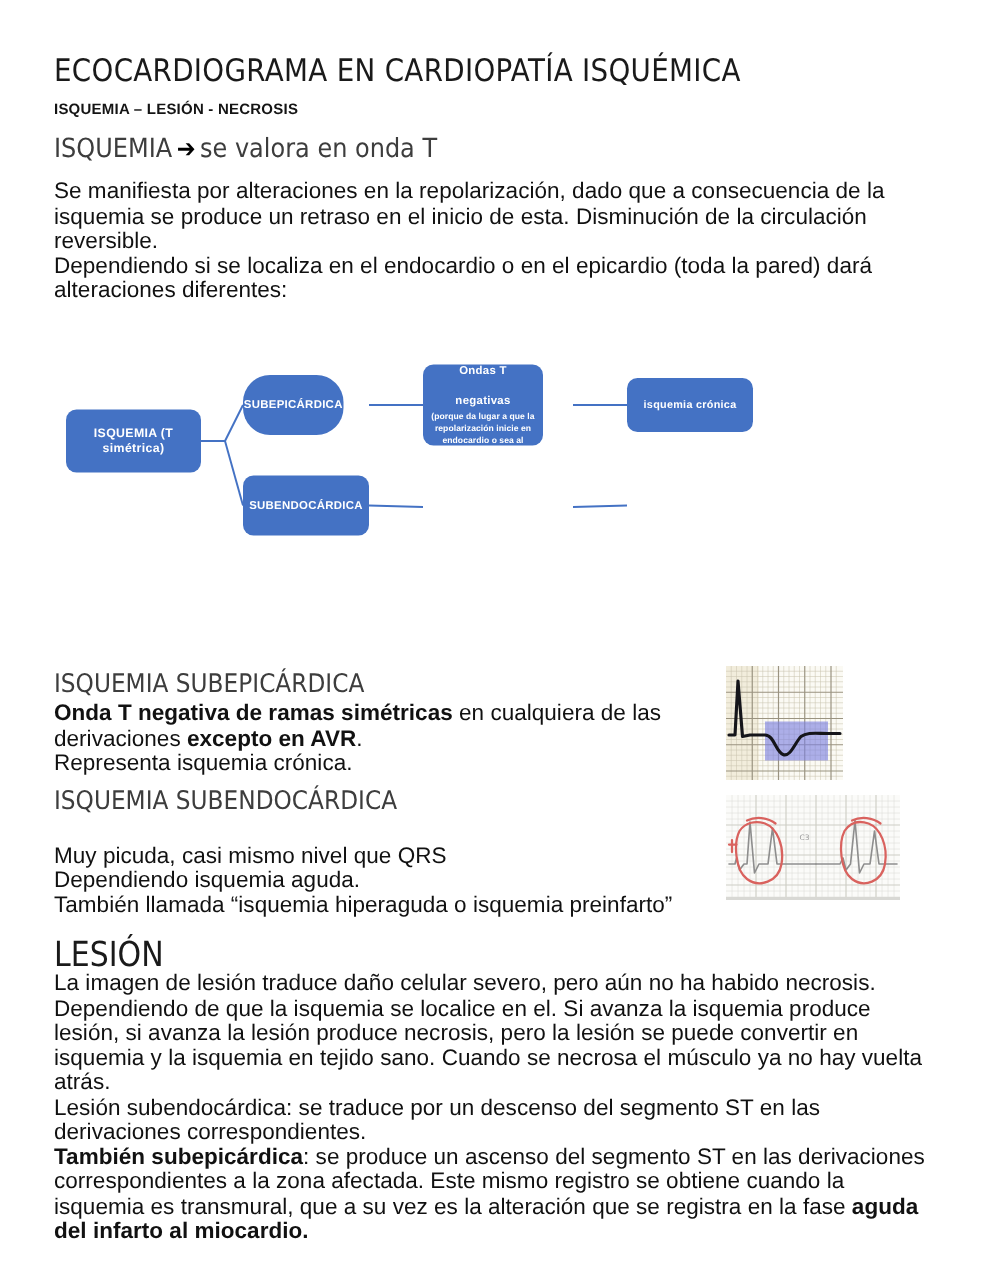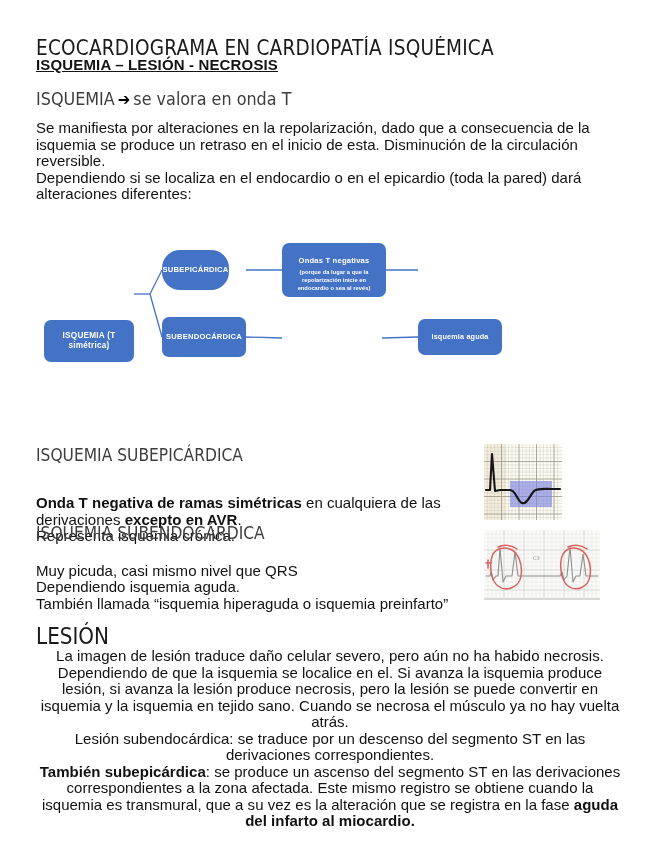--- a/index.html
+++ b/index.html
@@ -30,27 +30,26 @@
     font-family: "DejaVu Sans", sans-serif;
     font-size: 18.5px;
     letter-spacing: 0.2px;
     color: #1a1a1a;
     white-space: nowrap;
     transform: scaleY(1.12);
     transform-origin: left top;
   }
   .subtitle {
     position: absolute;
-    left: 36px; top: 56px;
-    font-size: 15px;
+    left: 36px; top: 68px;
+    font-size: 10px;
     font-weight: bold;
     letter-spacing: 0.15px;
     color: #141414;
     white-space: nowrap;
-    text-decoration: underline;
   }
   .head-script {
     position: absolute;
     font-family: "DejaVu Sans", sans-serif;
     color: #3d3d3d;
     white-space: nowrap;
   }
   #isquemia-arrow-heading {
     left: 36px; top: 88px;
     font-size: 16px;
@@ -87,23 +86,23 @@
   .para {
     position: absolute;
     font-size: 15px;
     line-height: 16.5px;
     color: #111;
     letter-spacing: 0.02px;
   }
   .para b { font-weight: bold; }
 
   #para-intro { left: 36px; top: 120px; width: 584px; }
-  #para-subepi { left: 36px; top: 468px; width: 440px; margin-top: 27px; }
+  #para-subepi { left: 36px; top: 468px; width: 440px; }
   #para-subendo { left: 36px; top: 546px; width: 440px; }
-  #para-lesion  { left: 36px; top: 648px; width: 588px; text-align: center; }
+  #para-lesion  { left: 36px; top: 648px; width: 588px; }
 
   
   .flow {
     position: absolute;
     left: 0; top: 0;
     width: 655px;
     height: 848px;
     pointer-events: none;
   }
   .flow svg { display: block; }
@@ -137,24 +136,24 @@
     letter-spacing: 0.05px;
     display: block;
     margin-top: 1px;
   }
   .node .end {
     font-size: 7.2px;
     font-weight: bold;
     letter-spacing: 0.2px;
   }
 
-  #node-isquemia      { left: 44px;  top: 273px; width: 90px;  height: 42px; margin-top: 47px; }
+  #node-isquemia      { left: 44px;  top: 273px; width: 90px;  height: 42px; }
   #node-subepicardica { left: 162px; top: 250px; width: 67px;  height: 40px; border-radius: 18px; }
   #node-subendocardica{ left: 162px; top: 317px; width: 84px;  height: 40px; align-items: center; }
-  #node-ondas-neg     { left: 282px; top: 243px; width: 104px; height: 54px; }
+  #node-ondas-neg     { left: 282px; top: 243px; width: 80px; height: 54px; }
   #node-ondas-pos     { left: 282px; top: 314px; width: 100px; height: 48px; }
   #node-cronica       { left: 418px; top: 252px; width: 84px;  height: 36px; }
   #node-aguda         { left: 418px; top: 319px; width: 84px;  height: 36px; }
 
   
   .ecg {
     position: absolute;
     background: #fdfdfb;
     box-sizing: border-box;
   }
@@ -213,24 +212,24 @@
   <div class="node" id="node-ondas-neg">
     <span>
       <span class="mid">Ondas T negativas</span>
       <span class="small">(porque da lugar a que la</span>
       <span class="small">repolarización inicie en</span>
       <span class="small">endocardio o sea al revés)</span>
     </span>
   </div>
 
 
-
-  <div class="node" id="node-aguda">
-    <span class="end">isquemia aguda</span>
-  </div>
+  <div class="node" id="node-cronica">
+    <span class="end">isquemia crónica</span>
+  </div>
+
 
   <div class="head-script" id="heading-subepicardica">ISQUEMIA SUBEPICÁRDICA</div>
   <div class="para" id="para-subepi">
     <b>Onda T negativa de ramas simétricas</b><span> en cualquiera de las derivaciones </span><b>excepto en AVR</b><span>.</span><br>
     <span>Representa isquemia crónica.</span>
   </div>
 
   <div class="head-script" id="heading-subendocardica">ISQUEMIA SUBENDOCÁRDICA</div>
   <div class="para" id="para-subendo">
     <br>

